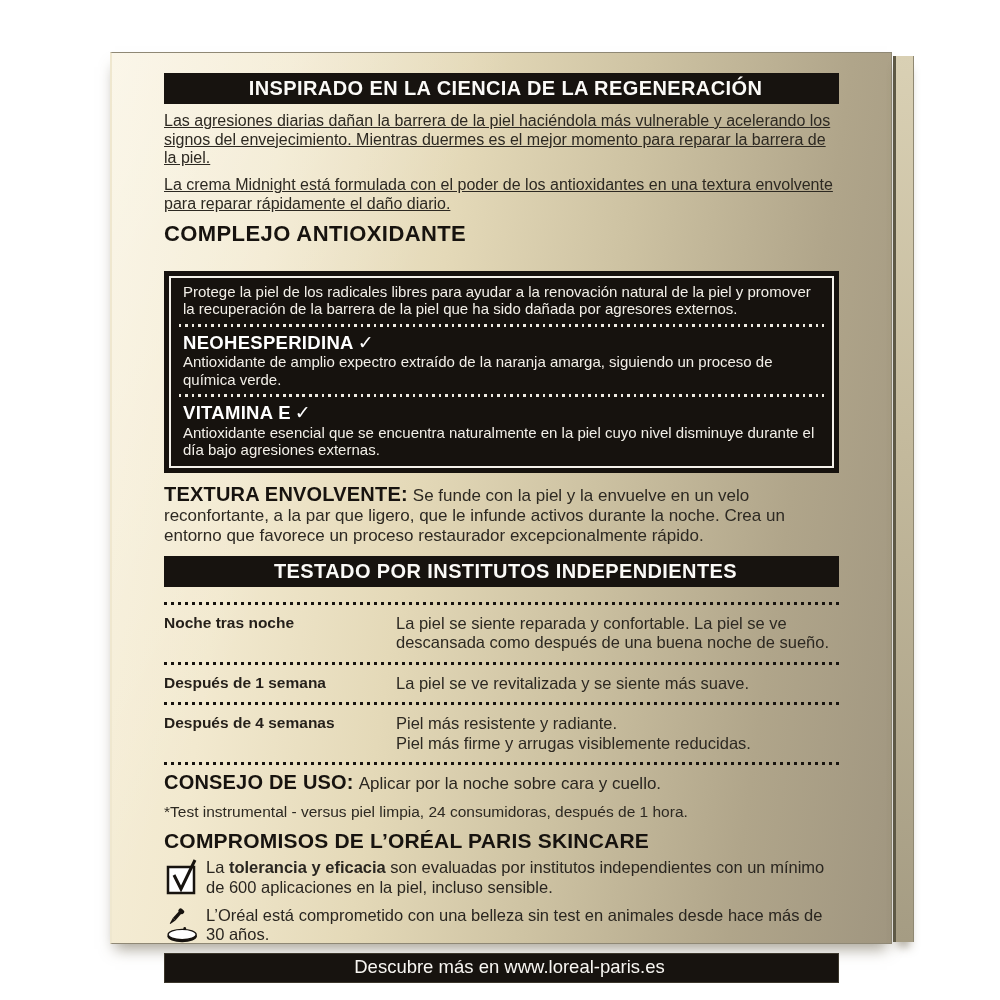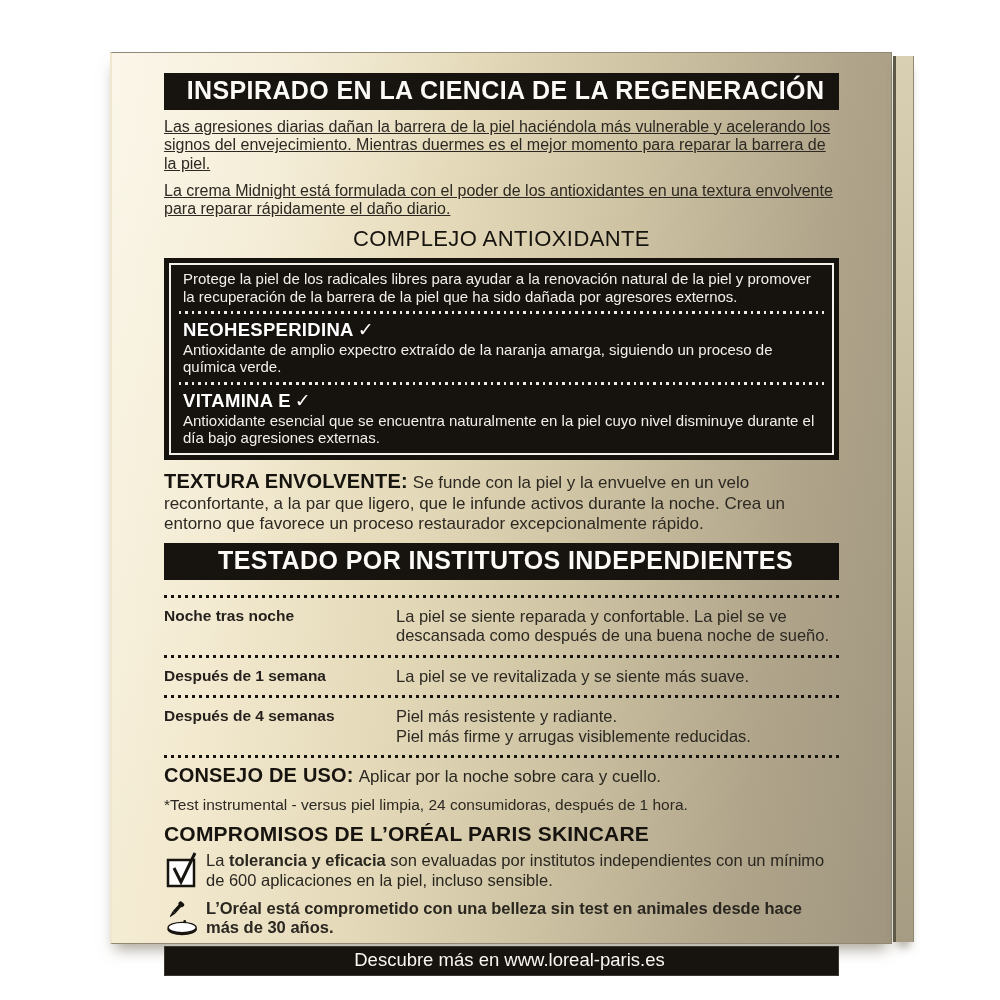--- a/index.html
+++ b/index.html
@@ -34,36 +34,36 @@
     box-shadow: 0 9px 10px -4px rgba(95, 86, 62, 0.5);
   }
 
   .content { padding: 20px 52px 0 52px; }
 
   
   .banner {
     background: #17130f;
     color: #fbfaf7;
     font-weight: bold;
-    font-size: 25px;
+    font-size: 20px;
     letter-spacing: 0.4px;
     text-align: center;
     padding: 4px 2px 5px 10px;
     line-height: 1.1;
   }
   .banner-top { margin-bottom: 8px; }
   .banner-tested { margin-top: 10px; margin-bottom: 15px; }
 
   
   .body-text { font-size: 16px; line-height: 1.17; margin-bottom: 8px; color: #2d2922; text-decoration: underline; }
 
   .section-heading {
-    font-size: 22px; font-weight: normal; text-align: center;
+    font-size: 22px; font-weight: bold; 
     letter-spacing: 0.4px; color: #17130f;
-    margin: 4px 0 7px 0; line-height: 1.1;
+    margin: 4px 0 25px 0; line-height: 1.1;
   }
 
   
   .abox { background: #16120e; padding: 5px; }
   .abox-inner { border: 2px solid #f4f1ea; padding: 5px 12px 7px 12px; }
   .abox-text { color: #f2efe8; font-size: 15px; line-height: 1.16; }
   .abox-title { color: #ffffff; font-size: 18.5px; font-weight: bold; line-height: 1.15; letter-spacing: 0.3px; }
   .abox-title .check { font-weight: normal; font-size: 19px; margin-left: 4px; }
   .dotted-w {
     height: 3px; margin: 6px -4px 5px -4px;
@@ -88,21 +88,21 @@
   .footnote { margin-top: 8px; font-size: 15.5px; line-height: 1.2; color: #2d2922; }
 
   
   .comp-heading {
     font-size: 21px; font-weight: bold; color: #17130f;
     margin: 8px 0 5px 0; line-height: 1.1; letter-spacing: 0.2px;
   }
   .commitment { display: flex; align-items: flex-start; gap: 4px; margin: 3px 0 8px 0; }
   .commitment .icon { flex: none; width: 38px; display: flex; justify-content: center; }
   .commitment p { font-size: 16.5px; line-height: 1.17; padding-top: 1px; }
-  .commitment.strong p { font-weight: bold; }
+  .commitment.strong p { font-weight: normal; }
 
   
   .bottom-banner {
     background: #17130f; color: #f8f6f2;
     font-size: 18.5px; text-align: center;
     padding: 2px 0 4px 16px; margin-top: 2px; line-height: 1.2;
     border: 1px solid #3c372c;
   }
 </style>
 </head>

